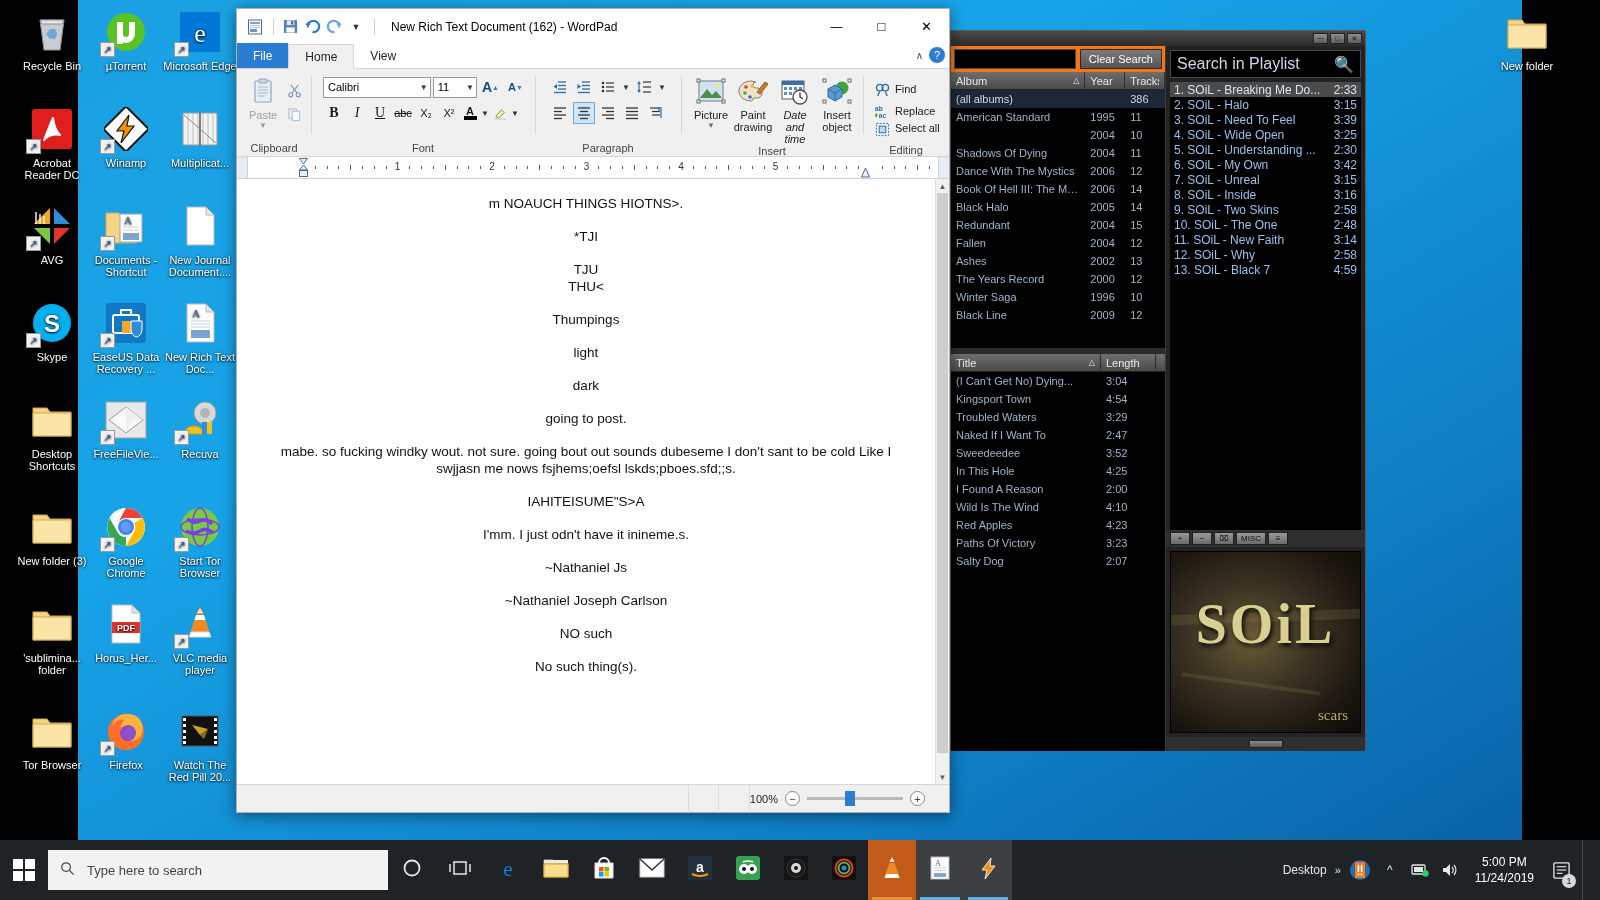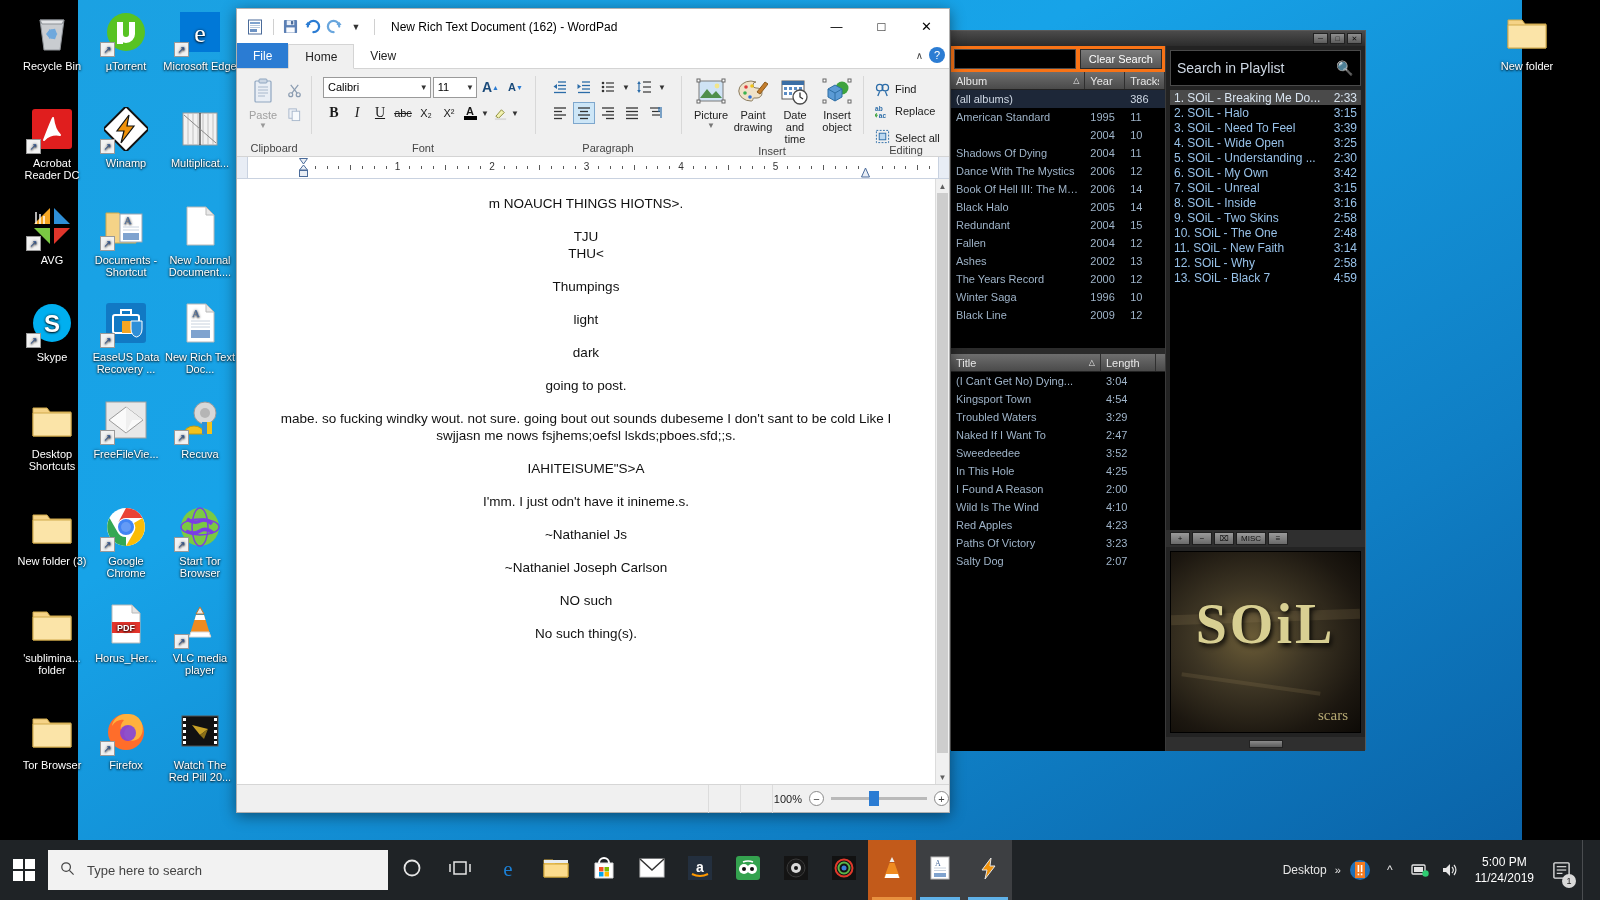--- a/index.html
+++ b/index.html
@@ -96,21 +96,21 @@
   }
   .wp-page p { text-align:center; margin:0 0 16px 0; line-height:17px;}
 
   .wp-vscroll { width:14px; background:#f0f0f0; border-left:1px solid #dcdcdc; position:relative;}
   .wp-vscroll .arrow { height:14px; display:flex;align-items:center;justify-content:center;font-size:8px;color:#606060;}
   .wp-vscroll .arrow.bot { position:absolute; bottom:0; left:0; right:0;}
   .wp-vscroll .thumb { position:absolute; left:1px; right:1px; top:14px; height:560px; background:#cdcdcd;}
 
   .wp-status { height:28px; background:#f0f0f0; border-top:1px solid #d6d6d6; display:flex; align-items:center; }
   .ws-cell { height:28px; border-right:1px solid #dcdcdc; }
-  .zoomwrap { margin-left:auto; display:flex; align-items:center; gap:7px; padding-right:0; font-size:11px; color:#222;}
+  .zoomwrap { margin-left:auto; display:flex; align-items:center; gap:7px; padding-right:24px; font-size:11px; color:#222;}
   .zcirc { width:15px;height:15px;border-radius:50%;border:1px solid #8a8a8a;display:flex;align-items:center;justify-content:center;font-size:11px;color:#444;background:#fff;}
   .ztrack { width:96px; height:3px; background:#b9b9b9; position:relative; }
   .zthumb { position:absolute; left:38px; top:-6px; width:10px; height:15px; background:#2b7cd3; }
 
   
   #winamp { position:absolute; left:950px; top:30px; width:416px; height:720px;
             background:#2f2f2f; border:1px solid #595959; font-family:"Liberation Sans", sans-serif;}
   .wa-titlebar { height:15px; background:linear-gradient(#4b4b4b,#2c2c2c); display:flex; justify-content:flex-end; align-items:center; padding-right:3px; gap:2px;}
   .wa-tbtn { width:15px; height:11px; background:linear-gradient(#8f8f8f,#5d5d5d); border:1px solid #222;
              font-size:7px; color:#111; display:flex; align-items:center; justify-content:center; line-height:1;}
@@ -123,22 +123,22 @@
   .wa-clearbtn { height:20px; padding:0 8px; background:linear-gradient(#7a7a7a,#555); border:1px solid #2a2a2a;
                  color:#fff; font-size:11px; display:flex; align-items:center;}
   .wa-thead { height:18px; background:linear-gradient(#6e6e6e,#4a4a4a); display:flex; border-bottom:1px solid #222; }
   .wa-th { font-size:11px; color:#e8e8e8; display:flex; align-items:center; padding:0 5px;
            border-right:1px solid #2f2f2f; overflow:hidden; white-space:nowrap;}
   .wa-rows { background:#000; overflow:hidden; position:relative;}
   .wa-row { height:18px; display:flex; font-size:11px; color:#9fb4c9; align-items:center; white-space:nowrap;}
   .wa-row.sel { background:#1d2738; color:#cfd8e4;}
   .wa-td { padding:0 5px; overflow:hidden; text-overflow:ellipsis; }
 
-  .pl-search { height:36px; background:#000; border:1px solid #4a4a4a; margin:4px; display:flex; align-items:center;
-               padding:0 6px; color:#cfd8e4; font-size:14px; justify-content:space-between;}
+  .pl-search { height:28px; background:#000; border:1px solid #4a4a4a; margin:4px; display:flex; align-items:center;
+               padding:0 6px; color:#cfd8e4; font-size:16px; justify-content:space-between;}
   .pl-rows { background:#000; margin:0 4px; flex:1; overflow:hidden;}
   .pl-row { height:15px; display:flex; justify-content:space-between; font-size:12px; color:#97c1e8;
             padding:0 4px; align-items:center; white-space:nowrap;}
   .pl-row.cur { background:#4a4a4a; color:#d8e4f0;}
   .pl-row .t { overflow:hidden; text-overflow:ellipsis; }
   .pl-row .d { margin-left:6px; }
 
   .pl-btnbar { height:17px; background:#2f2f2f; display:flex; align-items:center; padding:0 4px; gap:2px; }
   .pl-btn { height:13px; min-width:20px; padding:0 4px; background:linear-gradient(#9a9a9a,#6a6a6a);
             border:1px solid #1f1f1f; font-size:8px; color:#111; display:flex; align-items:center; justify-content:center;}
@@ -1012,21 +1012,21 @@
           <div class="bigbtn" style="width: 46px;"><span class="bi">
               <svg width="30" height="28" viewBox="0 0 30 28">
                 <path d="M13 3 a11 9 0 1 0 0 20 c3 0 1-3 3-3 h3 a5 5 0 0 0 0-10 h-1 a3 3 0 0 1 0-6 z" fill="#f0e2c8" stroke="#8a7b5e"></path>
                 <circle cx="8" cy="9" r="1.8" fill="#e03b3b"></circle>
                 <circle cx="7" cy="15" r="1.8" fill="#3bb24e"></circle>
                 <circle cx="12" cy="19" r="1.8" fill="#2e6fd8"></circle>
                 <circle cx="14" cy="8" r="1.8" fill="#f0c419"></circle>
                 <path d="M19 14 L27 4 l3 2 -8 10 z" fill="#c47d2c" stroke="#8a5a1d"></path>
               </svg>
             </span><span>Paint drawing</span></div>
-          <div class="bigbtn" style="width: 46px;"><span class="bi">
+          <div class="bigbtn" style="width: 46px; font-style: italic;"><span class="bi">
               <svg width="30" height="28" viewBox="0 0 30 28">
                 <rect x="2" y="3" width="22" height="18" fill="#fff" stroke="#5a5a5a"></rect>
                 <rect x="2" y="3" width="22" height="4" fill="#3b6ea5"></rect>
                 <g fill="#5b8cc4">
                   <rect x="4" y="9" width="3" height="3"></rect>
                   <rect x="9" y="9" width="3" height="3"></rect>
                   <rect x="14" y="9" width="3" height="3"></rect>
                   <rect x="19" y="9" width="3" height="3"></rect>
                   <rect x="4" y="14" width="3" height="3"></rect>
                   <rect x="9" y="14" width="3" height="3"></rect>
@@ -1069,21 +1069,21 @@
           <div style="display: flex; align-items: center; gap: 5px; height: 22px; font-size: 11px; color: rgb(26, 26, 26);">
             <span style="display:flex;">
               <svg width="15" height="15" viewBox="0 0 16 16">
                 <text x="0" y="7" font-family="Liberation Sans" font-size="7" fill="#2b6ca8" font-weight="bold">ab</text>
                 <text x="4" y="15" font-family="Liberation Sans" font-size="7" fill="#2b6ca8" font-weight="bold">ac</text>
                 <path d="M0 12 h3 M0 12 l2 -2 M0 12 l2 2" stroke="#3fa33f" stroke-width="1.2" fill="none"></path>
               </svg>
             </span>
             <span>Replace</span>
           </div>
-          <div style="display: flex; align-items: flex-end; gap: 5px; height: 22px; font-size: 11px; color: rgb(26, 26, 26);">
+          <div style="display: flex; align-items: flex-start; gap: 5px; height: 22px; font-size: 11px; color: rgb(26, 26, 26);">
             <span style="display:flex;">
               <svg width="15" height="15" viewBox="0 0 16 16">
                 <rect x="1.5" y="1.5" width="13" height="13" fill="none" stroke="#2b6ca8" stroke-dasharray="2 1.5"></rect>
                 <rect x="4.5" y="4.5" width="7" height="7" fill="#bcd8f0" stroke="#2b6ca8"></rect>
               </svg>
             </span>
             <span>Select all</span>
           </div>
         </div>
       <div class="rgroup-label">Editing</div>
@@ -1154,20 +1154,21 @@
         <rect x="0.5" y="5.5" width="8" height="6" fill="#e9eef5" stroke="#4a6b9a"></rect>
       </svg>
     <svg class="rmarker" style="left:624px;top:11px;height:10px;" viewBox="0 0 9 10">
         <path d="M4.5 0 L8.5 9 H0.5 Z" fill="#e9eef5" stroke="#4a6b9a"></path>
       </svg>
   </div>
 
   <div class="wp-doc-area">
     <div class="wp-page" id="wp-page">
         <p>m NOAUCH THINGS HIOTNS&gt;.</p>
+        <p>*TJI</p>
         <p style="margin-bottom: 0px;">TJU</p>
         <p>THU&lt;</p>
         <p>Thumpings</p>
         <p>light</p>
         <p>dark</p>
         <p>going to post.</p>
         <p>mabe. so fucking windky wout. not sure. going bout out sounds dubeseme I don't sant to be cold Like I swjjasn me nows fsjhems;oefsl lskds;pboes.sfd;;s.</p>
         <p>IAHITEISUME"S&gt;A</p>
         <p>I'mm. I just odn't have it inineme.s.</p>
         <p>~Nathaniel Js</p>

